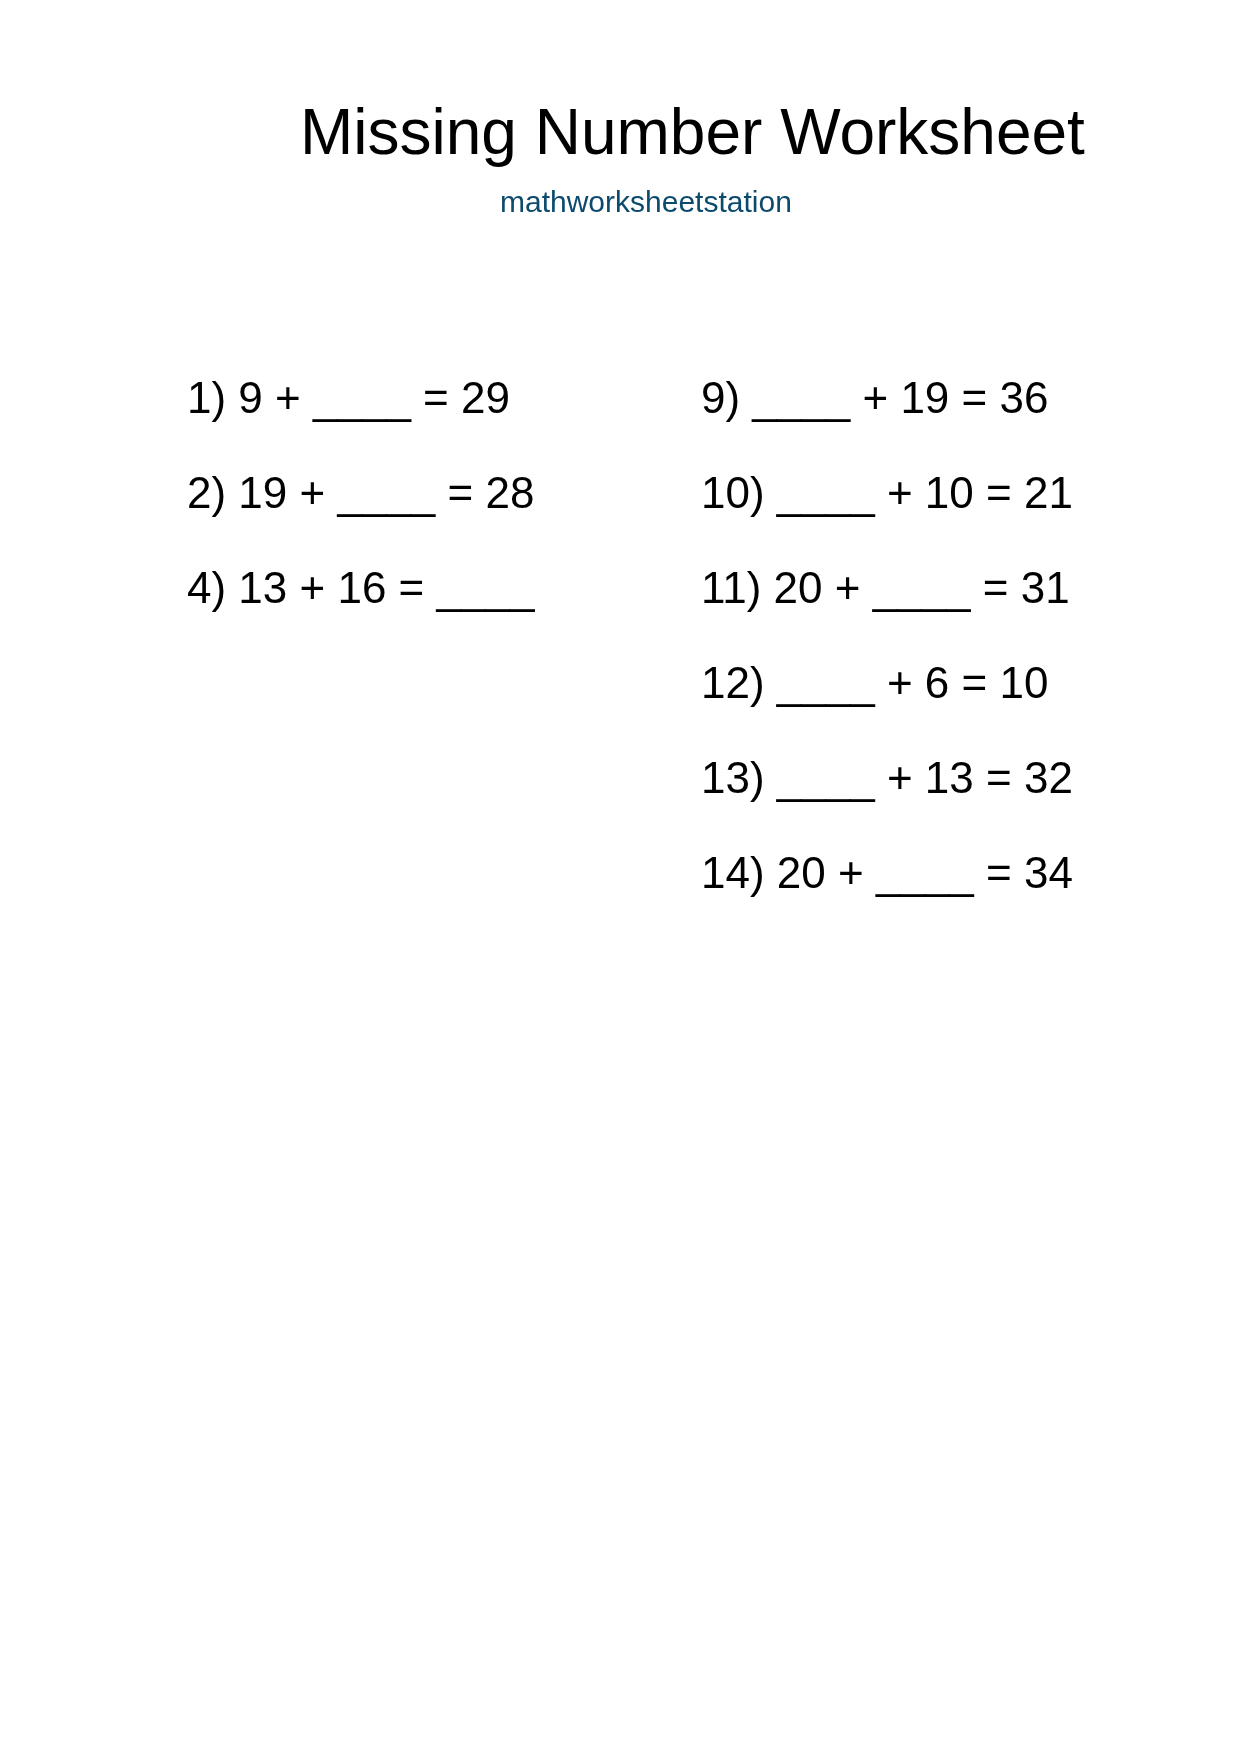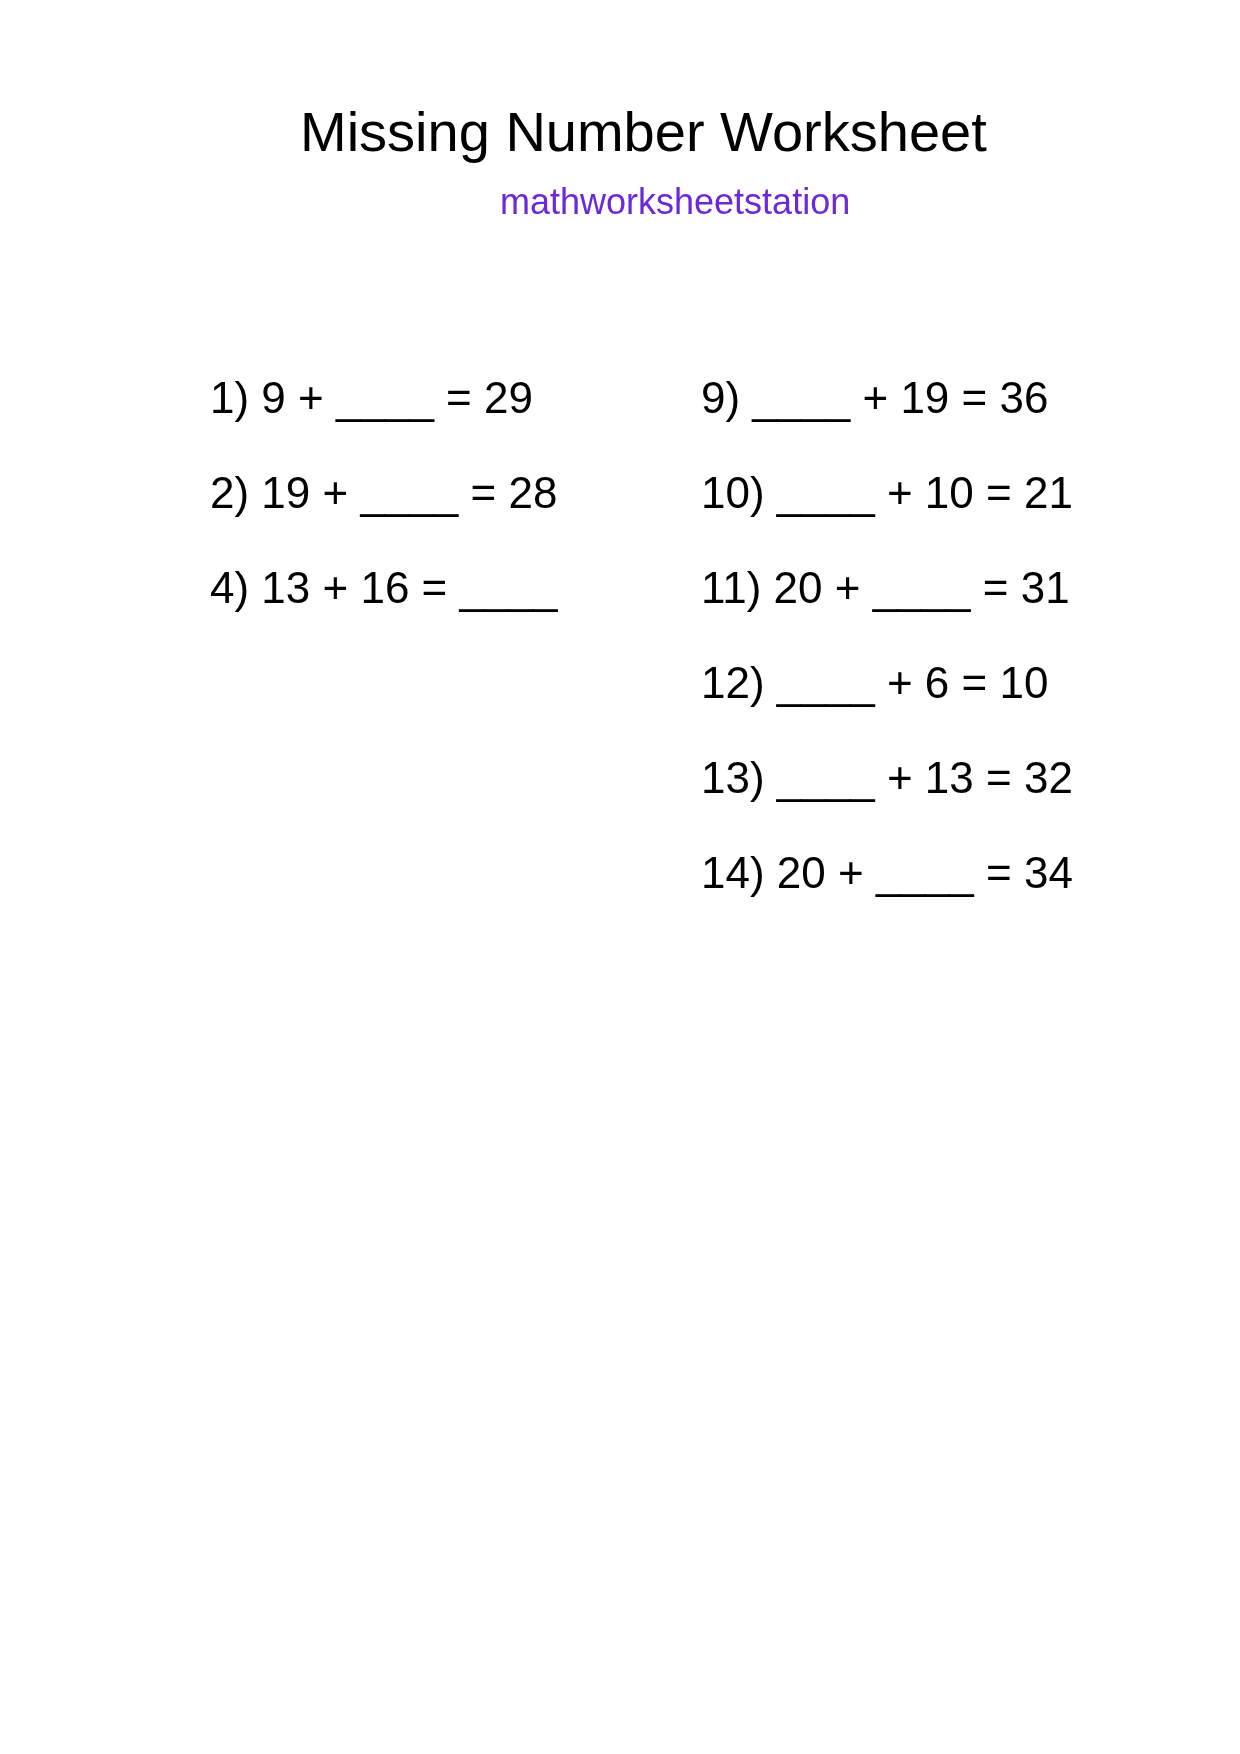--- a/index.html
+++ b/index.html
@@ -12,41 +12,41 @@
       height: 1754px;
       position: relative;
       overflow: hidden;
       font-family: "Liberation Sans", sans-serif;
       color: #000000;
     }
     .title {
       position: absolute;
       left: 300px;
       top: 96px;
-      font-size: 56px;
+      font-size: 64px;
       line-height: 72px;
       white-space: nowrap;
       margin: 0;
       font-weight: normal;
       text-align: center;
     }
     .subtitle {
       position: absolute;
       left: 500px;
       top: 176px;
-      font-size: 36px;
+      font-size: 30px;
       line-height: 52px;
-      color: #6d28d9;
+      color: #0c4a6e;
       white-space: nowrap;
     }
     .column {
       position: absolute;
       top: 350px;
     }
-    .column.left { left: 210px; }
+    .column.left { left: 187px; }
     .column.right { left: 701px; }
     .problem {
       font-size: 44px;
       line-height: 95px;
       height: 95px;
       white-space: pre;
       margin: 0;
     }
     .problem span { white-space: pre; }
   </style>

